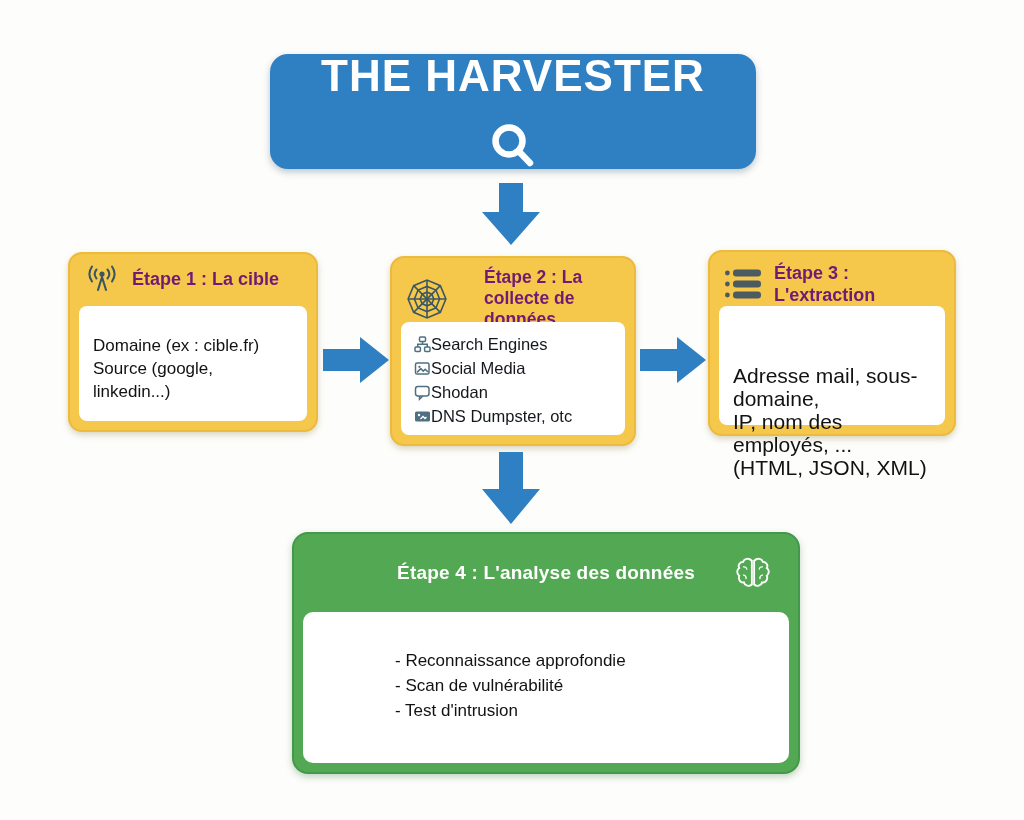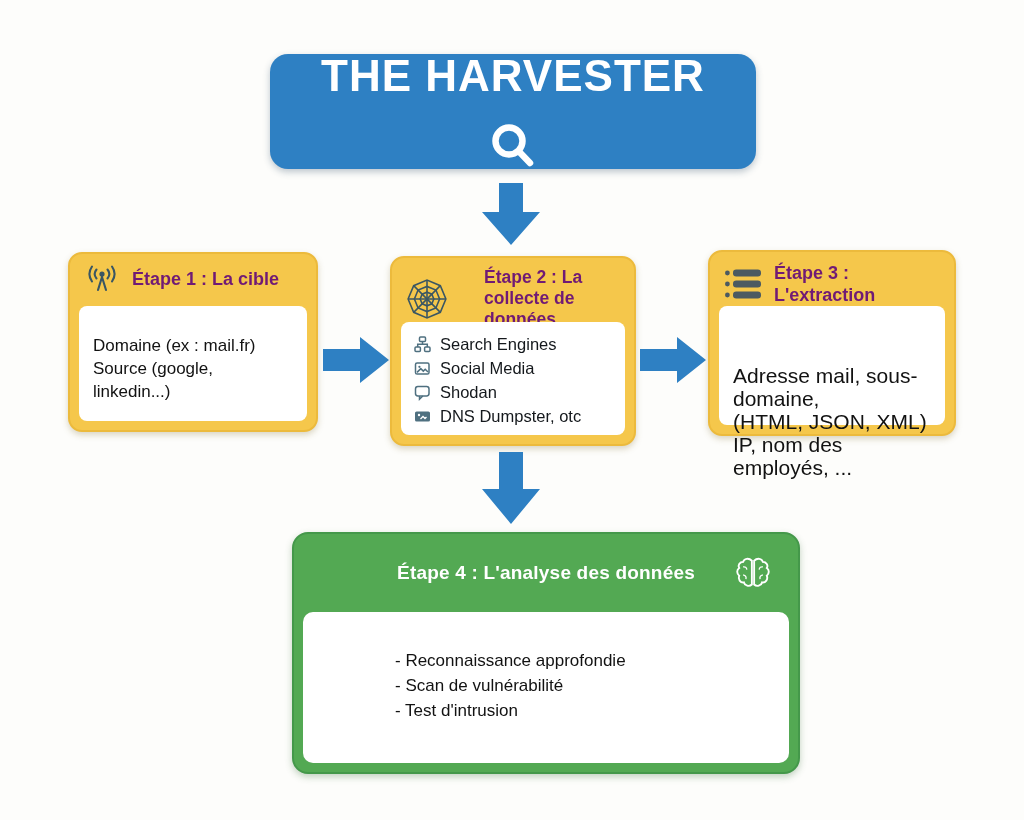--- a/index.html
+++ b/index.html
@@ -52,21 +52,21 @@
   .card.step2 { left:390px; top:256px; width:246px; height:190px; }
   .card.step2 .card-head { padding-top:9px;gap:36px; }
   .card.step2 .card-title { font-size:17.5px; line-height:21px; }
   .card.step2 .card-body { top:64px; padding:13px 8px 0 13px; }
   
   .card.step3 { left:708px; top:250px; width:248px; height:186px; }
   .card.step3 .card-body { top:54px; padding:22px 10px 0 14px; }
   .card.step3 .plain-lines { font-size:21px; line-height:23px;margin-top:36px; }
 
   .collect-list { display:flex; flex-direction:column; gap:5px; }
-  .collect-item { display:flex; align-items:center; gap:9px; }
+  .collect-item { display:flex; align-items:center; }
   .collect-item .li-icon { flex:0 0 auto; display:flex; }
   .collect-item .li-label { font-size:16.5px; color:#14181c; }
 
   
   .gcard {
     position:absolute; left:292px; top:532px; width:508px; height:242px;
     background:#53a953; border:2px solid #44984a; border-radius:16px;
     box-shadow:0 3px 7px rgba(55,110,55,.30);
   }
   .gcard-head {
@@ -114,21 +114,21 @@
           <path d="M12.5 5.5 Q8.8 10 12.5 14.5"></path>
           <path d="M8 2.5 Q2.8 10 8 17.5"></path>
           <path d="M23.5 5.5 Q27.2 10 23.5 14.5"></path>
           <path d="M28 2.5 Q33.2 10 28 17.5"></path>
         </svg>
       </span>
       <span class="card-title">Étape 1 : La cible</span>
     </div>
     <div class="card-body">
       <div class="plain-lines">
-        <div>Domaine (ex : mail.fr)</div>
+        <div>Domaine (ex : cible.fr)</div>
         <div>Source (google, linkedin...)</div>
       </div>
     </div>
   </div>
 
   <div class="arrow" style="left:323px; top:337px;">
     <svg width="66" height="46" viewBox="0 0 66 46">
       <polygon points="0,12 37,12 37,0 66,23 37,46 37,34 0,34" fill="#2e80c3"></polygon>
     </svg>
   </div>
@@ -212,22 +212,22 @@
             <circle cx="3.4" cy="27" r="2.4"></circle>
               <rect x="9" y="23.6" width="28" height="6.8" rx="3.2"></rect>
           </g>
         </svg>
       </span>
       <span class="card-title">Étape 3 : L'extraction</span>
     </div>
     <div class="card-body">
       <div class="plain-lines">
         <div>Adresse mail, sous-domaine,</div>
+        <div>IP, nom des employés, ...</div>
         <div>(HTML, JSON, XML)</div>
-        <div>IP, nom des employés, ...</div>
       </div>
     </div>
   </div>
 
   <div class="arrow" style="left:482px; top:452px;">
     <svg width="58" height="72" viewBox="0 0 58 72">
       <polygon points="17,0 41,0 41,37 58,37 29,72 0,37 17,37" fill="#2e80c3"></polygon>
     </svg>
   </div>
 

